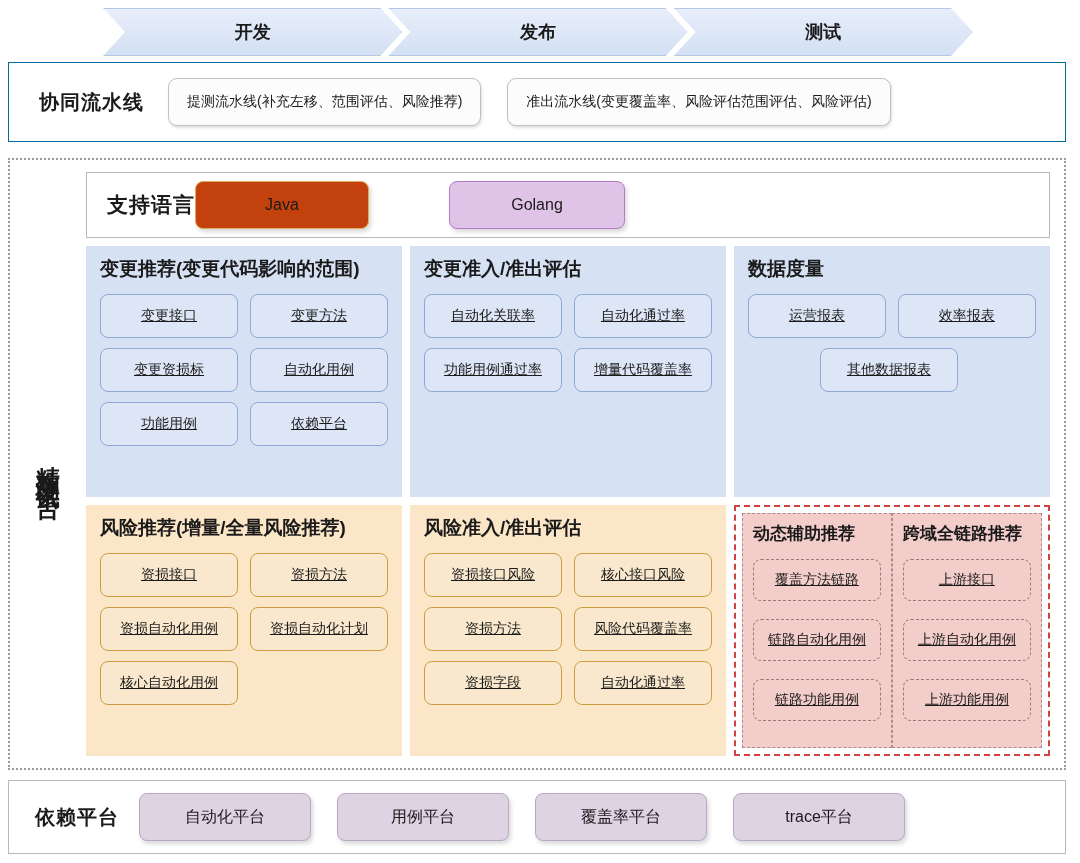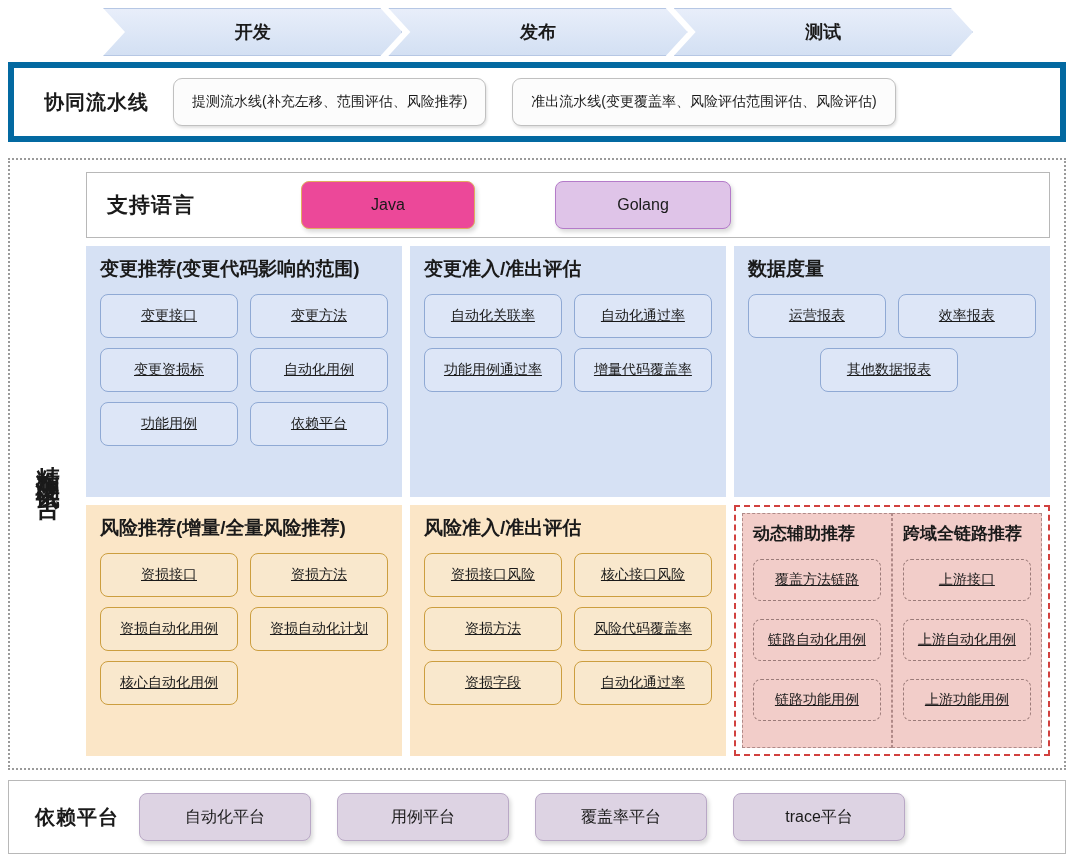--- a/index.html
+++ b/index.html
@@ -29,21 +29,21 @@
     clip-path:polygon(0 0, calc(100% - 22px) 0, 100% 50%, calc(100% - 22px) 100%, 0 100%, 22px 50%);
     margin-right:-14px;
     background:linear-gradient(180deg,#e8eefa 0%,#d3e0f3 100%);
   }
   .chevron:last-child{margin-right:0;}
 
   
   .collab{
     position:absolute;left:8px;top:62px;
     width:1058px;height:80px;
-    border:6px solid #0369a1;
+    border:1px solid #0369a1;
     background:#fff;
     display:flex;align-items:center;
     box-sizing:border-box;
   }
   .collab-label{
     margin-left:30px;margin-right:24px;
     font-size:20px;font-weight:700;letter-spacing:1px;white-space:nowrap;
   }
   .pill-plain{
     border:1px solid #c0c0c0;border-radius:9px;
@@ -79,21 +79,21 @@
     box-sizing:border-box;
     margin-bottom:8px;
   }
   .lang-title{margin-left:20px;margin-right:0;font-size:21px;font-weight:700;letter-spacing:1px;white-space:nowrap;}
   .lang-pill{
     height:46px;border-radius:8px;
     display:flex;align-items:center;justify-content:center;
     font-size:16px;white-space:nowrap;
     box-shadow:2px 3px 4px rgba(0,0,0,.15);
   }
-  .lang-java{background:#ec4899;border:1px solid #e0ad5f;width:172px;margin-left:106px;}
+  .lang-java{background:#c2410c;border:1px solid #e0ad5f;width:172px;}
   .lang-golang{background:#dfc4e8;border:1px solid #b47bc9;width:174px;margin-left:80px;}
 
   
   .grid{flex:1 1 auto;display:flex;flex-direction:column;gap:8px;align-items:flex-end;}
   .grid-row{display:flex;gap:8px;flex:1 1 0;min-height:0;}
 
   .panel{
     box-sizing:border-box;
     padding:10px 14px 8px 14px;
     display:flex;flex-direction:column;

